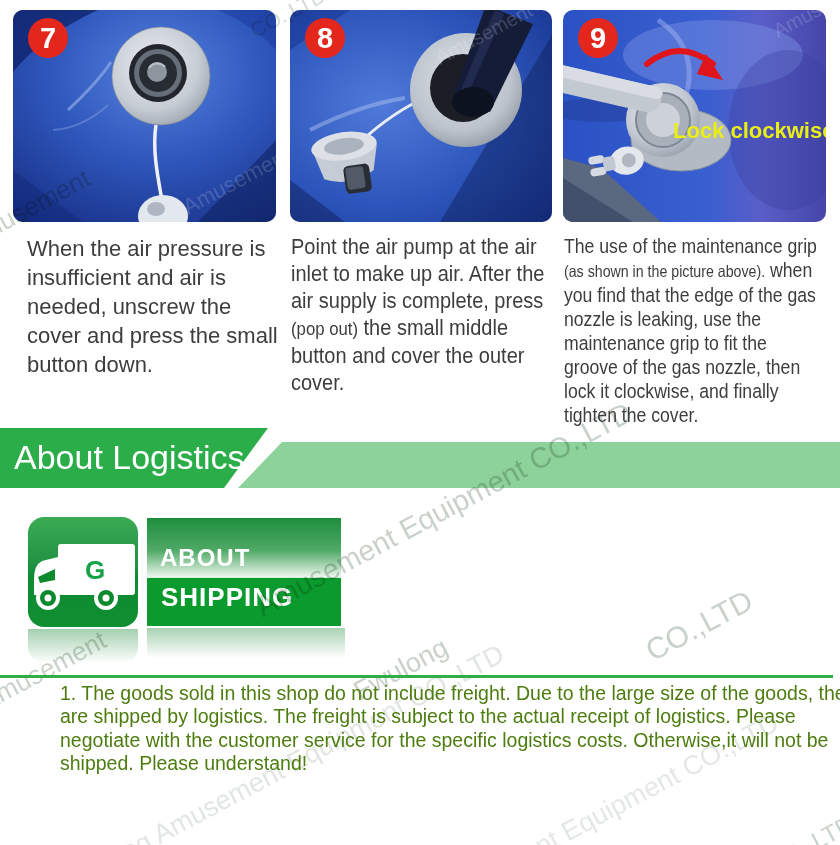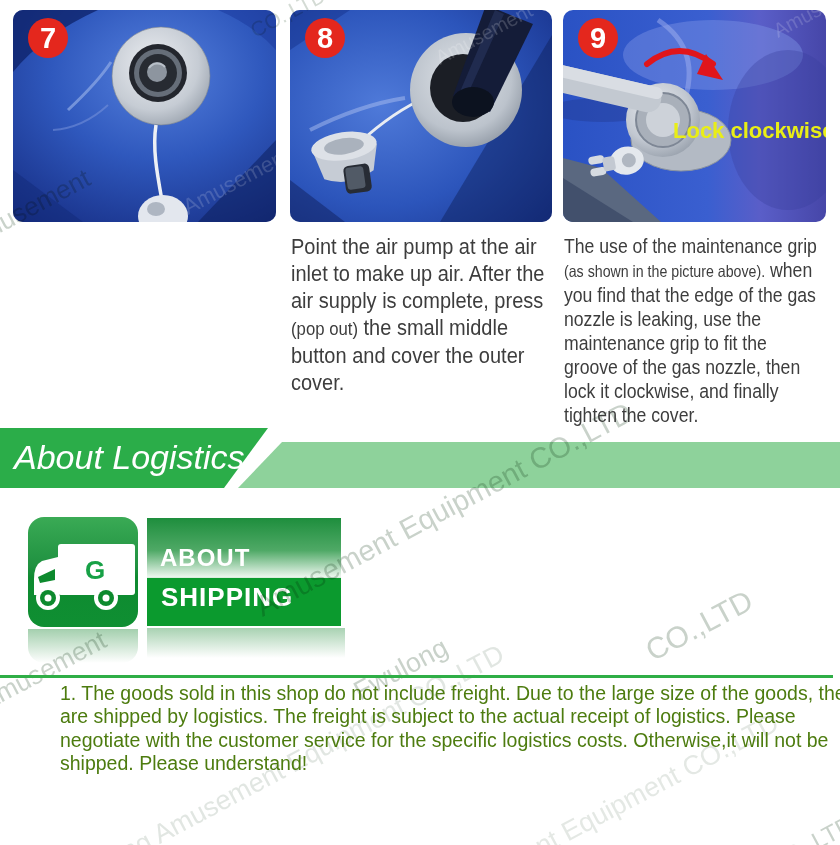--- a/index.html
+++ b/index.html
@@ -23,21 +23,21 @@
   #cap3 { left:564px; width:302px; font-size:20.5px; line-height:24px; transform:scaleX(.86); transform-origin:0 0; }
   .small2 { font-size:18px; }
   .small3 { font-size:16.5px; }
 
   
   .banner-dark { position:absolute; left:0; top:428px; width:268px; height:60px; background:#2bad49;
     clip-path:polygon(0 0,100% 0,calc(100% - 44px) 100%,0 100%); z-index:2; }
   .banner-light { position:absolute; left:238px; top:442px; width:602px; height:46px; background:#8ed29b;
     clip-path:polygon(44px 0,100% 0,100% 100%,0 100%); z-index:2; }
   .banner-title { position:absolute; left:14px; top:428px; height:67px; line-height:58px;
-    font-size:34px; color:#fff; z-index:3;font-style:italic; }
+    font-size:34px; color:#fff; z-index:3; }
 
   
   .truck-badge { position:absolute; left:28px; top:517px; width:110px; height:110px; border-radius:16px;
     background:linear-gradient(180deg,#3aaa55 0%,#1f9140 45%,#0e8a30 55%,#0f8f32 100%); z-index:2; }
   .truck-badge svg { display:block; width:100%; height:100%; }
   .truck-reflect { position:absolute; left:28px; top:629px; width:110px; height:34px;
     background:linear-gradient(180deg,rgba(27,136,52,.40),rgba(27,136,52,0)); border-radius:0 0 16px 16px; z-index:1; }
   .ship-box { position:absolute; left:147px; top:518px; width:194px; height:108px;
     background:linear-gradient(180deg,#1e8e3d 0%,#4fa966 30%,#cfe8d5 50%,#eef7f0 55%,#0b9a2e 56%,#0b9a2e 100%); z-index:2; }
   .ship-line1 { position:absolute; left:13px; top:26px; font-size:24px; font-weight:bold; color:#fff; letter-spacing:1px; }
@@ -171,20 +171,21 @@
         <rect x="-16" y="-7" width="12" height="14" rx="3" fill="#c3c9d2"></rect>
       </g>
       <path d="M84 54 Q116 28 150 54" fill="none" stroke="#e0151b" stroke-width="6" stroke-linecap="round"></path>
       <path d="M143 44 L160 70 L134 64 Z" fill="#e0151b"></path>
       <text x="110" y="128" font-size="22" font-weight="bold" fill="#e9ee16" font-family="Liberation Sans, sans-serif">Lock clockwise</text>
       <text x="215" y="28" transform="rotate(-28 215 28)" fill="rgba(255,255,255,0.16)" font-size="20">Amusement</text>
     </svg>
     <div class="step-badge">9</div>
   </div>
 
+  <div class="cap" id="cap1">When the air pressure is insufficient and air is needed, unscrew the cover and press the small button down.</div>
   <div class="cap" id="cap2"><span>Point the air pump at the air inlet to make up air. After the air supply is complete, press </span><span class="small2">(pop out)</span><span> the small middle button and cover the outer cover.</span></div>
   <div class="cap" id="cap3"><span>The use of the maintenance grip </span><span class="small3">(as shown in the picture above).</span><span> when you find that the edge of the gas nozzle is leaking, use the maintenance grip to fit the groove of the gas nozzle, then lock it clockwise, and finally tighten the cover.</span></div>
 
   <div class="banner-dark"></div>
   <div class="banner-light"></div>
   <div class="banner-title">About Logistics</div>
 
   <div class="truck-badge">
     <svg viewBox="0 0 110 110">
       <rect x="30" y="27" width="77" height="51" rx="3" fill="#fff"></rect>

